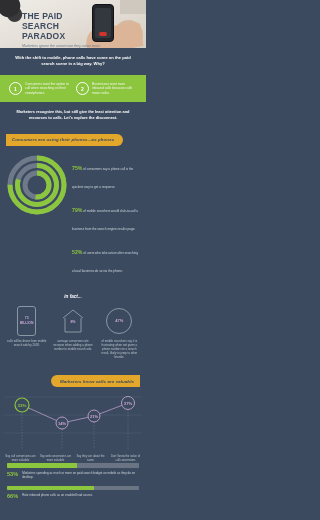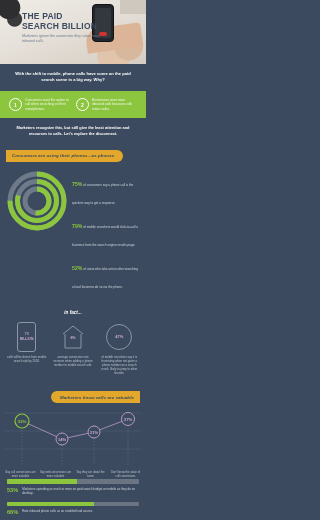--- a/index.html
+++ b/index.html
@@ -4,21 +4,21 @@
 <style>
   html,body{margin:0;padding:0;}
   body{
     width:146px;height:520px;overflow:hidden;
     font-family:"Liberation Sans","DejaVu Sans",sans-serif;
     background:#3b4a5e;
   }
   #page{position:relative;width:146px;height:520px;overflow:hidden;}
 
   
-  .hero{position:relative;height:64px;background:#fef9c3;overflow:hidden;}
+  .hero{position:relative;height:48px;background:#fef9c3;overflow:hidden;}
   .hero-photo{position:absolute;inset:0;
     background:
       radial-gradient(circle at 88% 72%, #d8b89c 0 14px, transparent 15px),
       radial-gradient(circle at 78% 88%, #e0c4ab 0 16px, transparent 17px),
       radial-gradient(circle at 6% 12%, #2e2e30 0 11px, transparent 12px),
       radial-gradient(circle at 10% 30%, #3a3a3c 0 7px, transparent 8px),
       linear-gradient(160deg,#efece7 0%,#e6e1da 42%,#ded7ce 70%,#d6cec4 100%);
   }
   .hero-phone{position:absolute;left:92px;top:4px;width:20px;height:36px;
     background:#23262b;border-radius:4px;border:1px solid #101216;}
@@ -109,21 +109,21 @@
     <div class="hero-photo"></div>
     <div class="hero-lap"></div>
     <div class="hero-hand"></div>
     <div class="hero-phone">
       <div class="scr"></div>
       <div class="redbtn"></div>
     </div>
     <div class="hero-text">
       <div class="hero-title">
         <div>THE PAID</div>
-        <div>SEARCH BILLION</div>
+        <div>SEARCH PARADOX</div>
       </div>
       <div class="hero-sub">Marketers ignore the conversion they value most: inbound calls.</div>
     </div>
   </div>
 
   <div class="navy band-q">
     <p>With the shift to mobile, phone calls have come on the paid search scene in a big way. Why?</p>
   </div>
 
   <div class="green">

